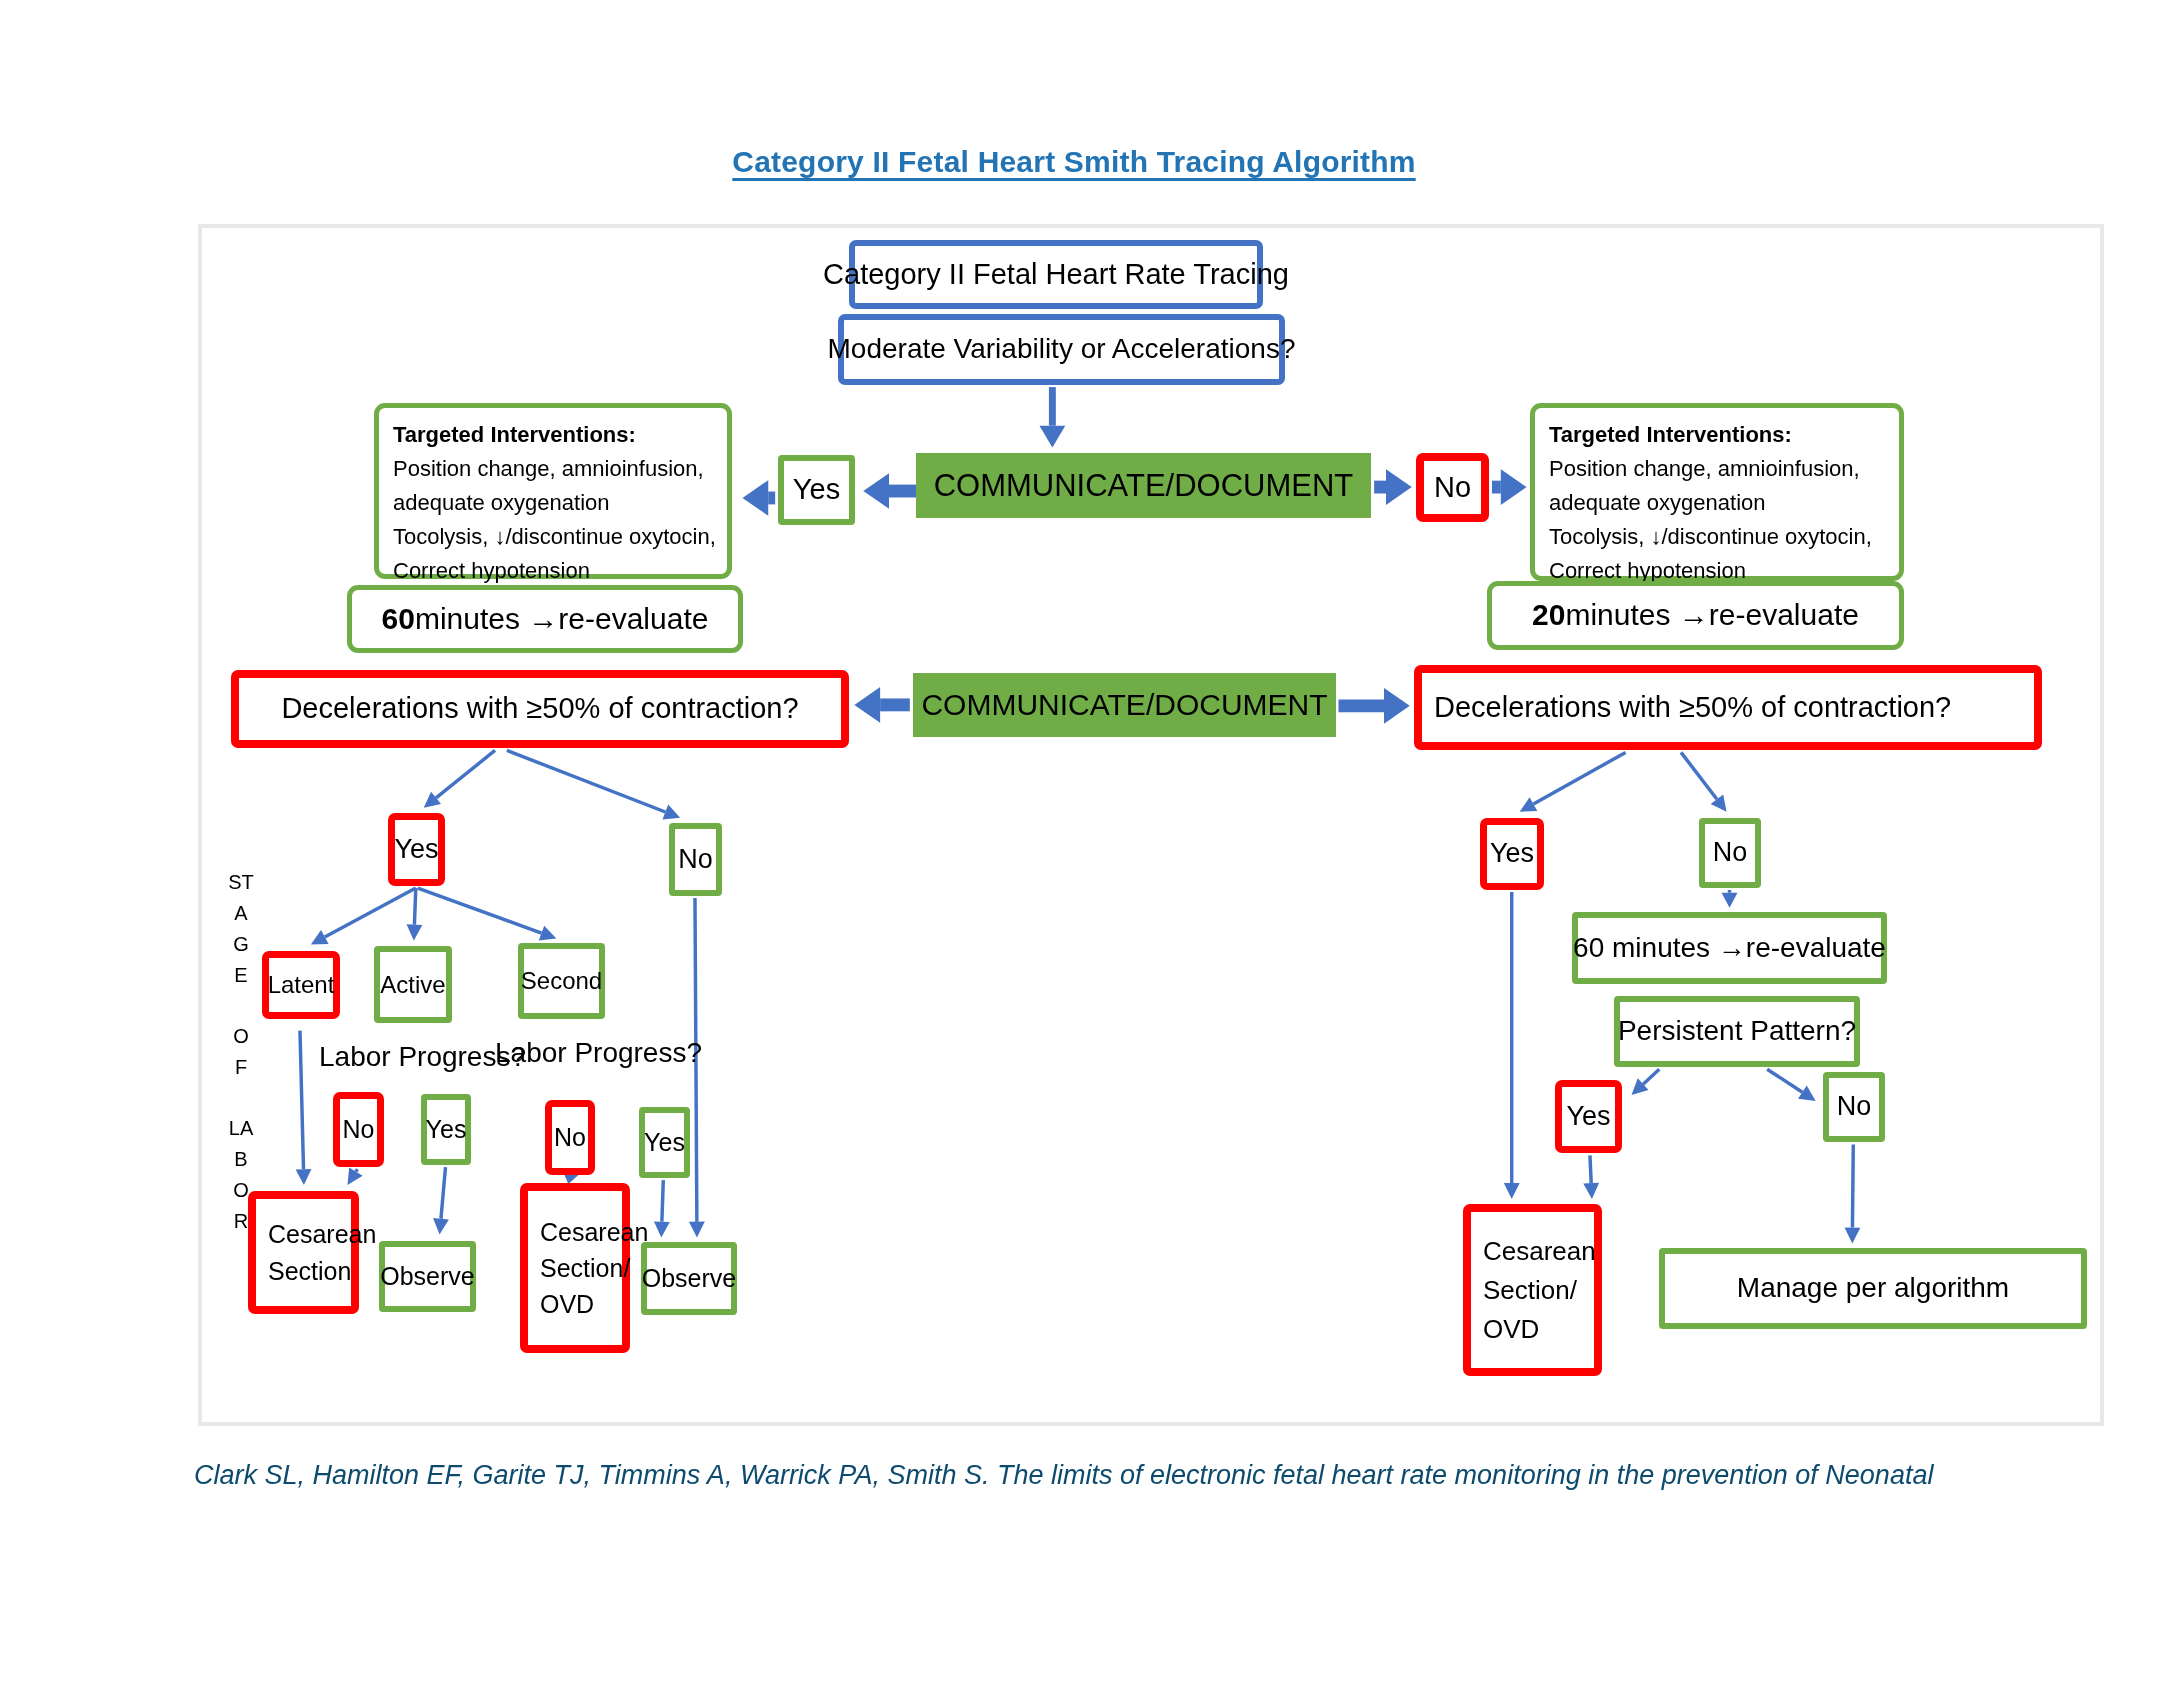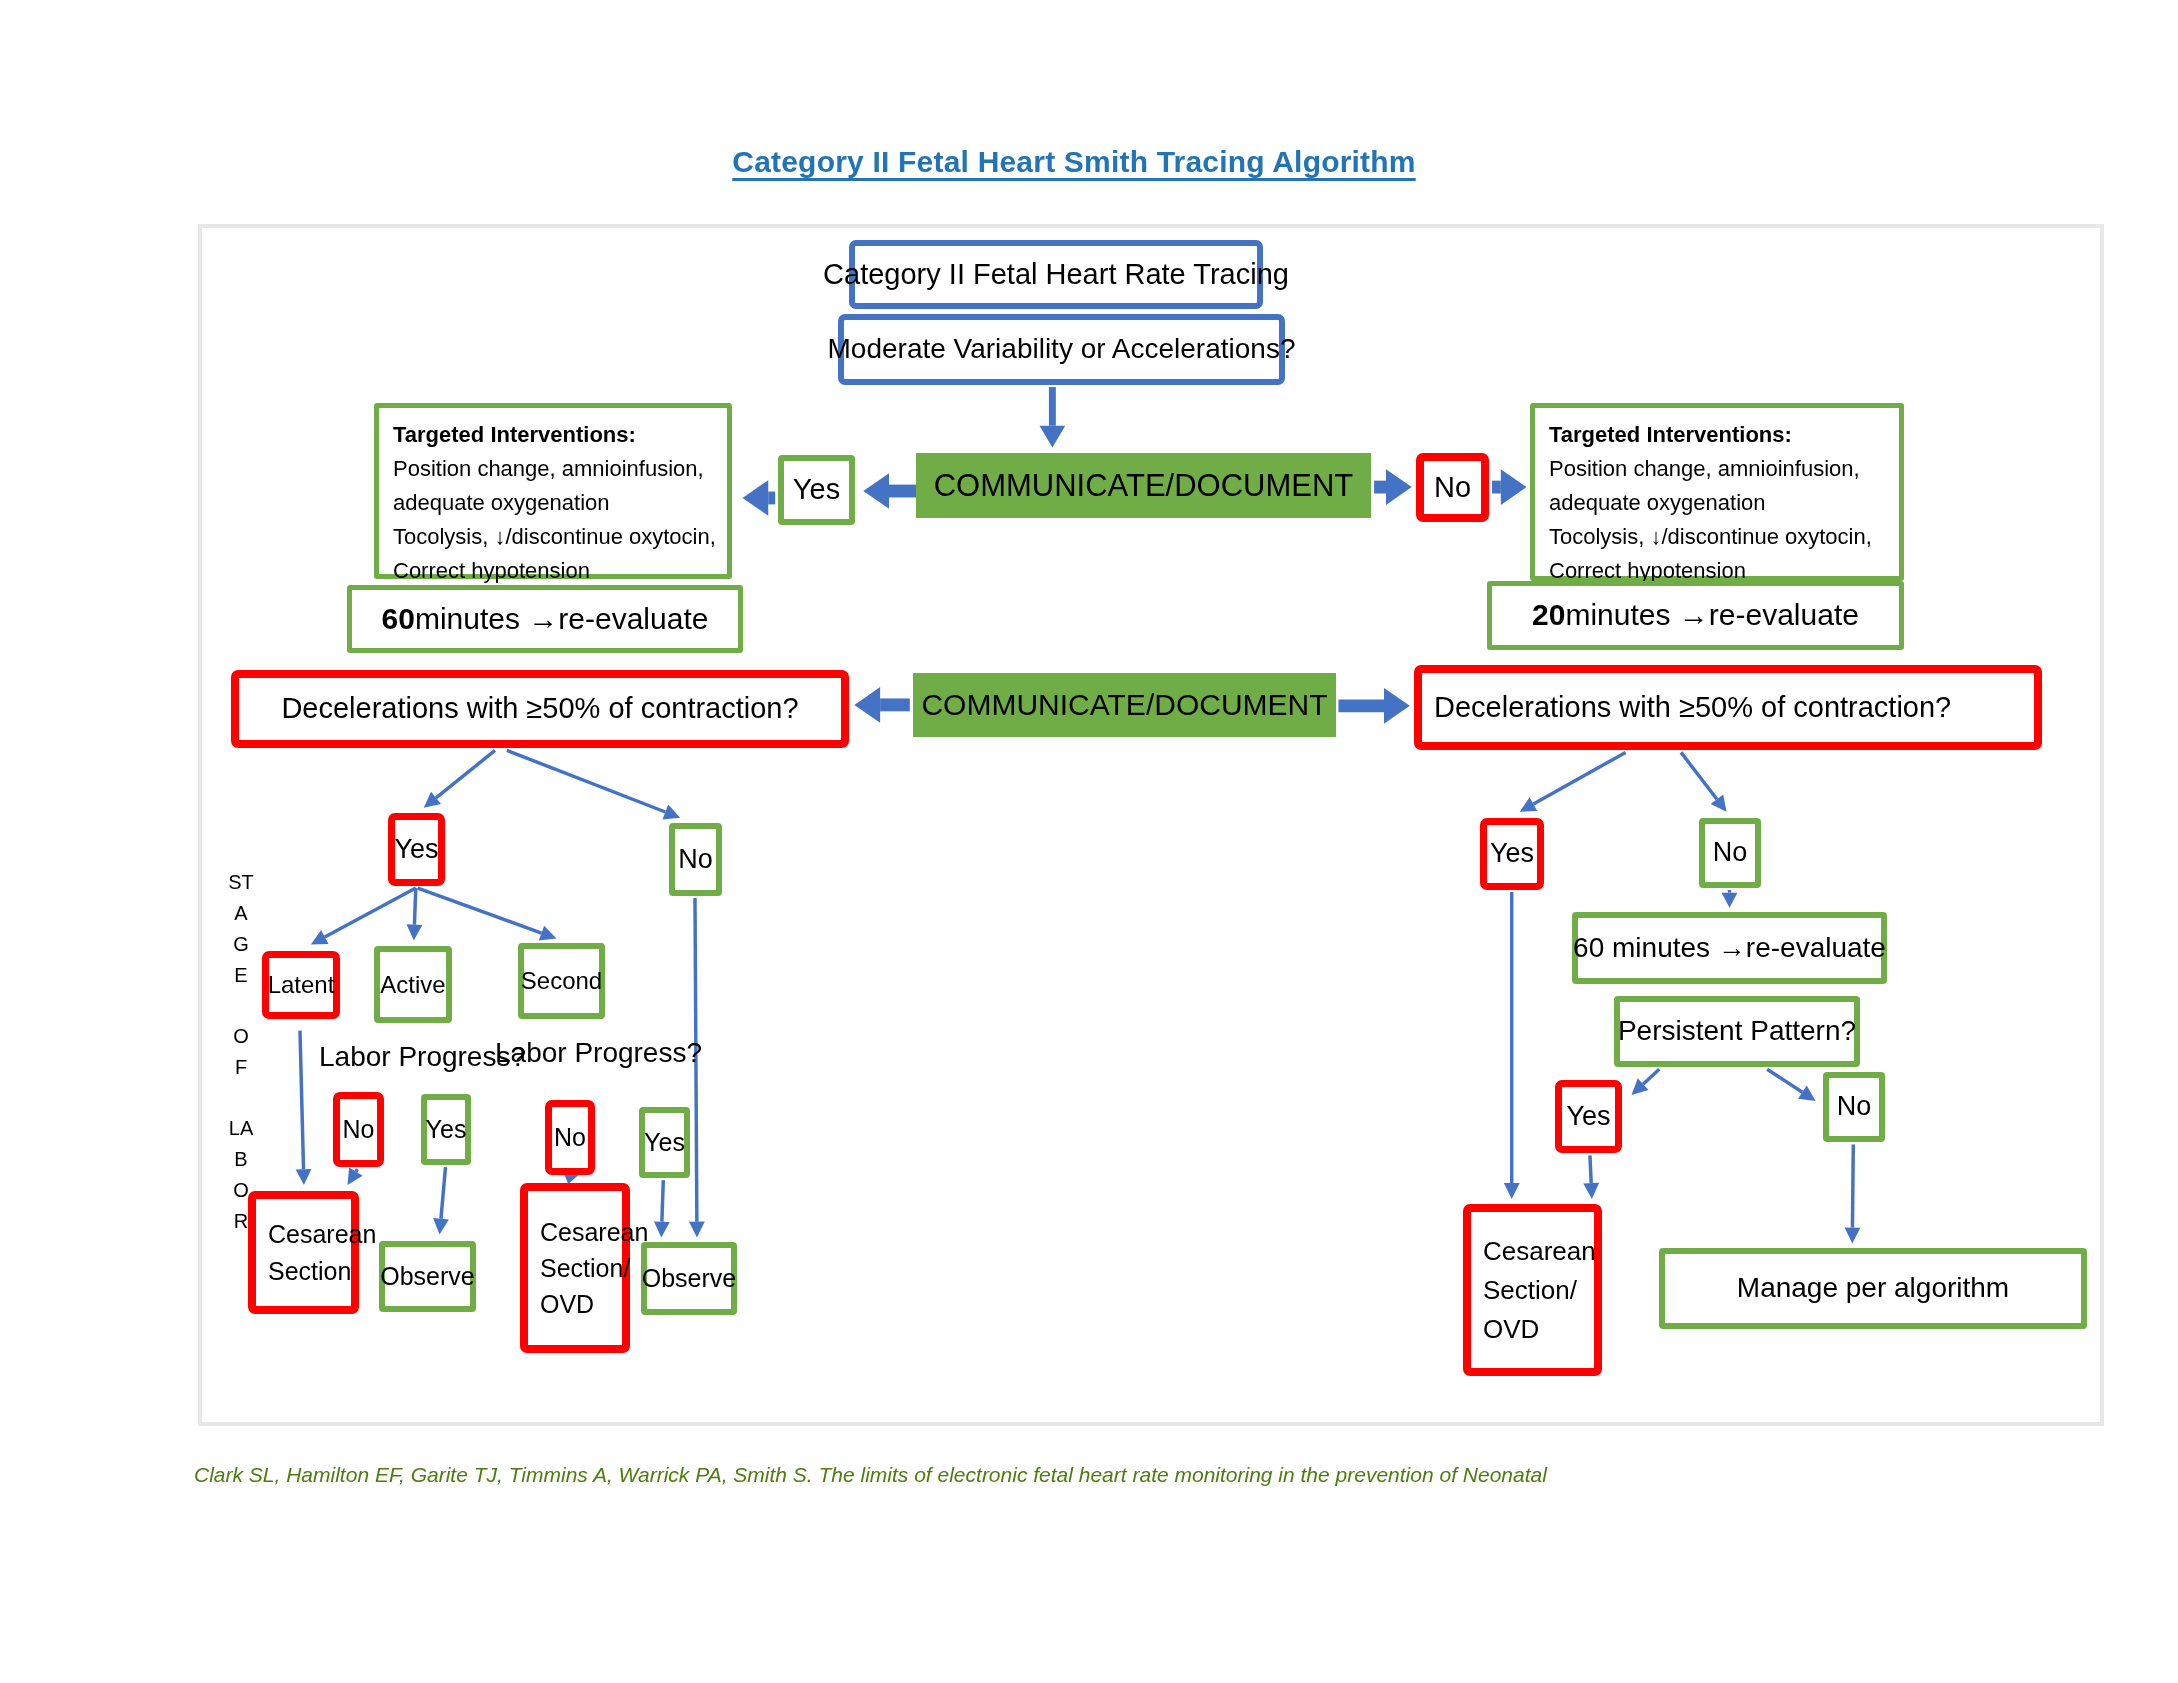--- a/index.html
+++ b/index.html
@@ -3,32 +3,32 @@
 <meta charset="utf-8">
 <style>
   *{margin:0;padding:0;box-sizing:border-box}
   html,body{background:#ffffff}
   body{width:2178px;height:1683px;position:relative;font-family:"Liberation Sans",sans-serif;color:#000;overflow:hidden}
   .frame{position:absolute;left:198px;top:224px;width:1906px;height:1202px;border:4px solid #e8e8e8;background:#fff}
   .page-title{position:absolute;left:0;top:145px;width:2148px;text-align:center;font-size:30px;font-weight:bold;color:#2274b5;text-decoration:underline;text-decoration-thickness:3px;text-underline-offset:6px;letter-spacing:0.2px}
   .node{position:absolute;display:flex;align-items:center;justify-content:center;background:#fff;white-space:nowrap;line-height:1.15}
   .b-blue{border:6px solid #4472c4;border-radius:7px}
   .b-green{border:6px solid #70ad47;border-radius:4px}
-  .b-green5{border:5px solid #70ad47;border-radius:3px}
+  .b-green5{border:5px solid #70ad47;border-radius:11px}
   .b-red{border:8px solid #fe0000;border-radius:7px}
   .b-red7{border:7px solid #fe0000;border-radius:7px}
   .fill-green{background:#70ad47;border:none;color:#000}
   .leftalign{justify-content:flex-start;text-align:left;padding:6px 12px}
   .wrap{white-space:normal}
   .ti{position:absolute;background:#fff;padding:10px 14px;font-size:22px;line-height:34px;white-space:nowrap}
   .ti .hd{font-weight:bold}
   .plain-label{position:absolute;font-size:28px;text-align:center;white-space:nowrap}
   .stage-col{position:absolute;left:228px;top:867px;width:26px;text-align:center;font-size:20px;line-height:31px;word-break:break-all;color:#000}
   .stage-word{margin-bottom:30px;word-break:break-all}
-  .citation{position:absolute;left:194px;top:1457px;width:1822px;font-style:italic;font-size:21px;line-height:36px;color:#4d7c0f}
+  .citation{position:absolute;left:194px;top:1457px;width:1822px;font-style:italic;font-size:27px;line-height:36px;color:#0c4a6e}
   svg#arrows{position:absolute;left:0;top:0;pointer-events:none}
   .bold{font-weight:bold}
 </style>
 </head>
 <body>
 
 <div class="page-title">Category II Fetal Heart Smith Tracing Algorithm</div>
 
 <div class="frame"></div>
 

